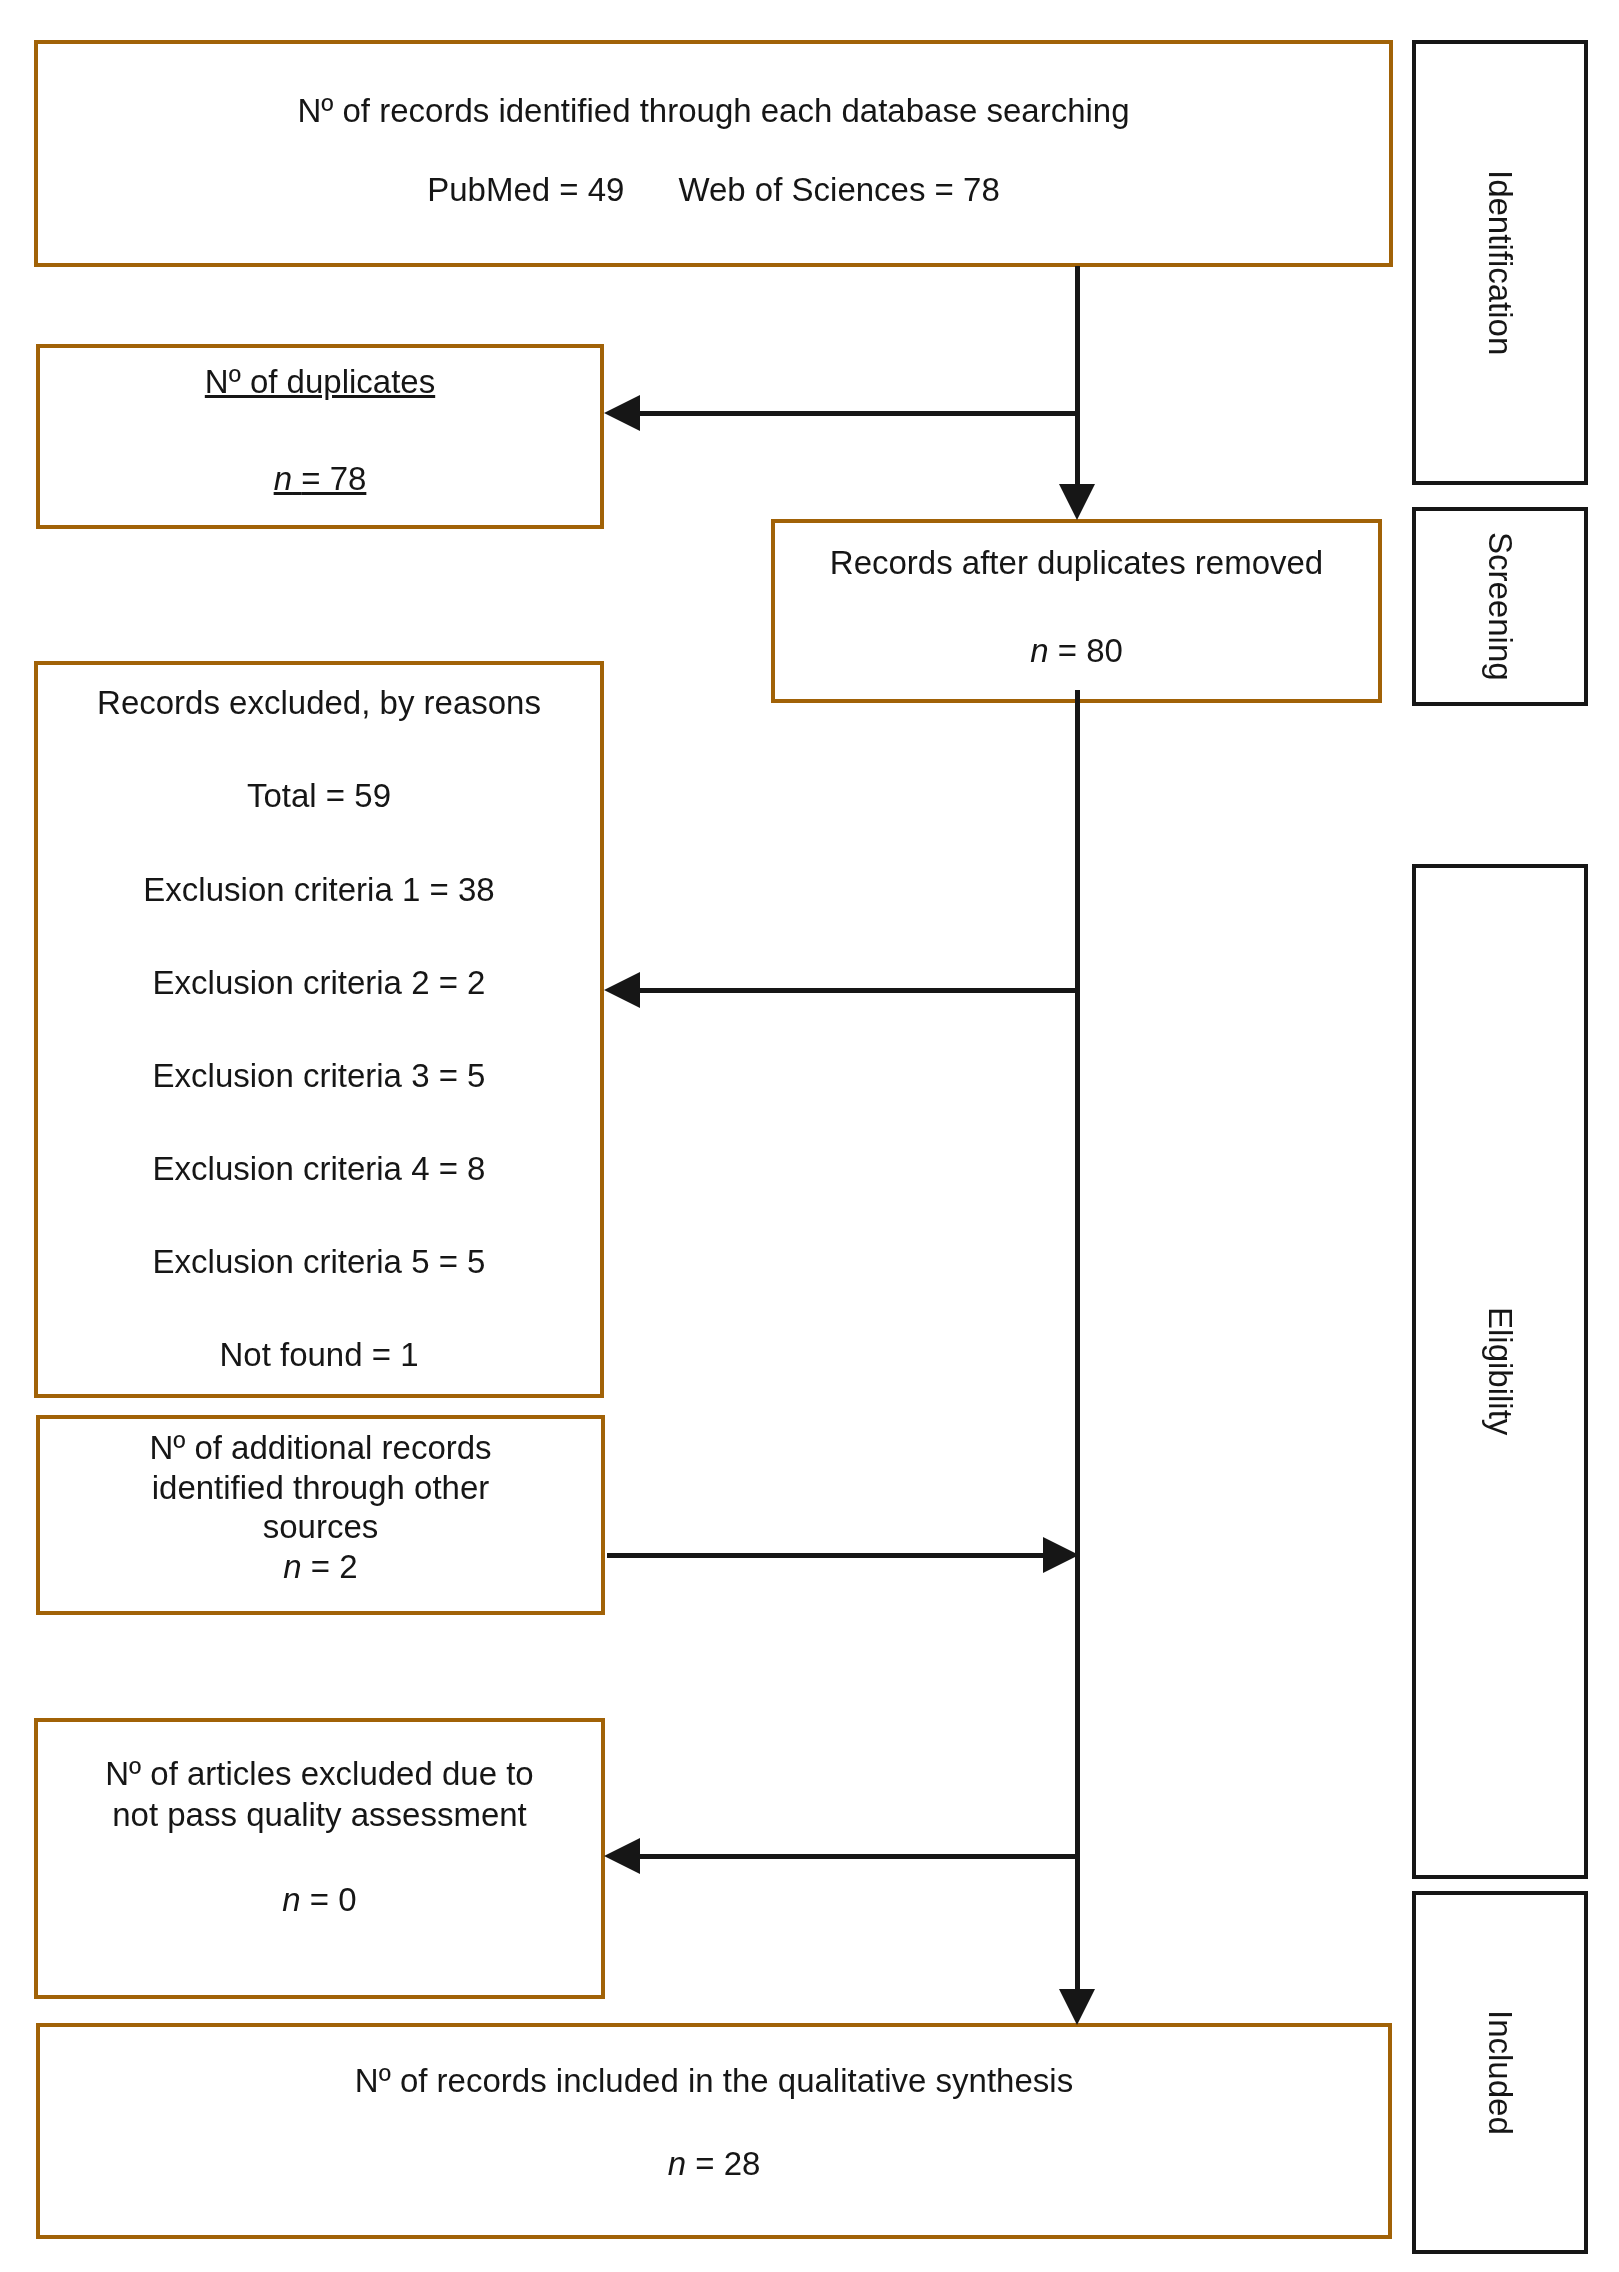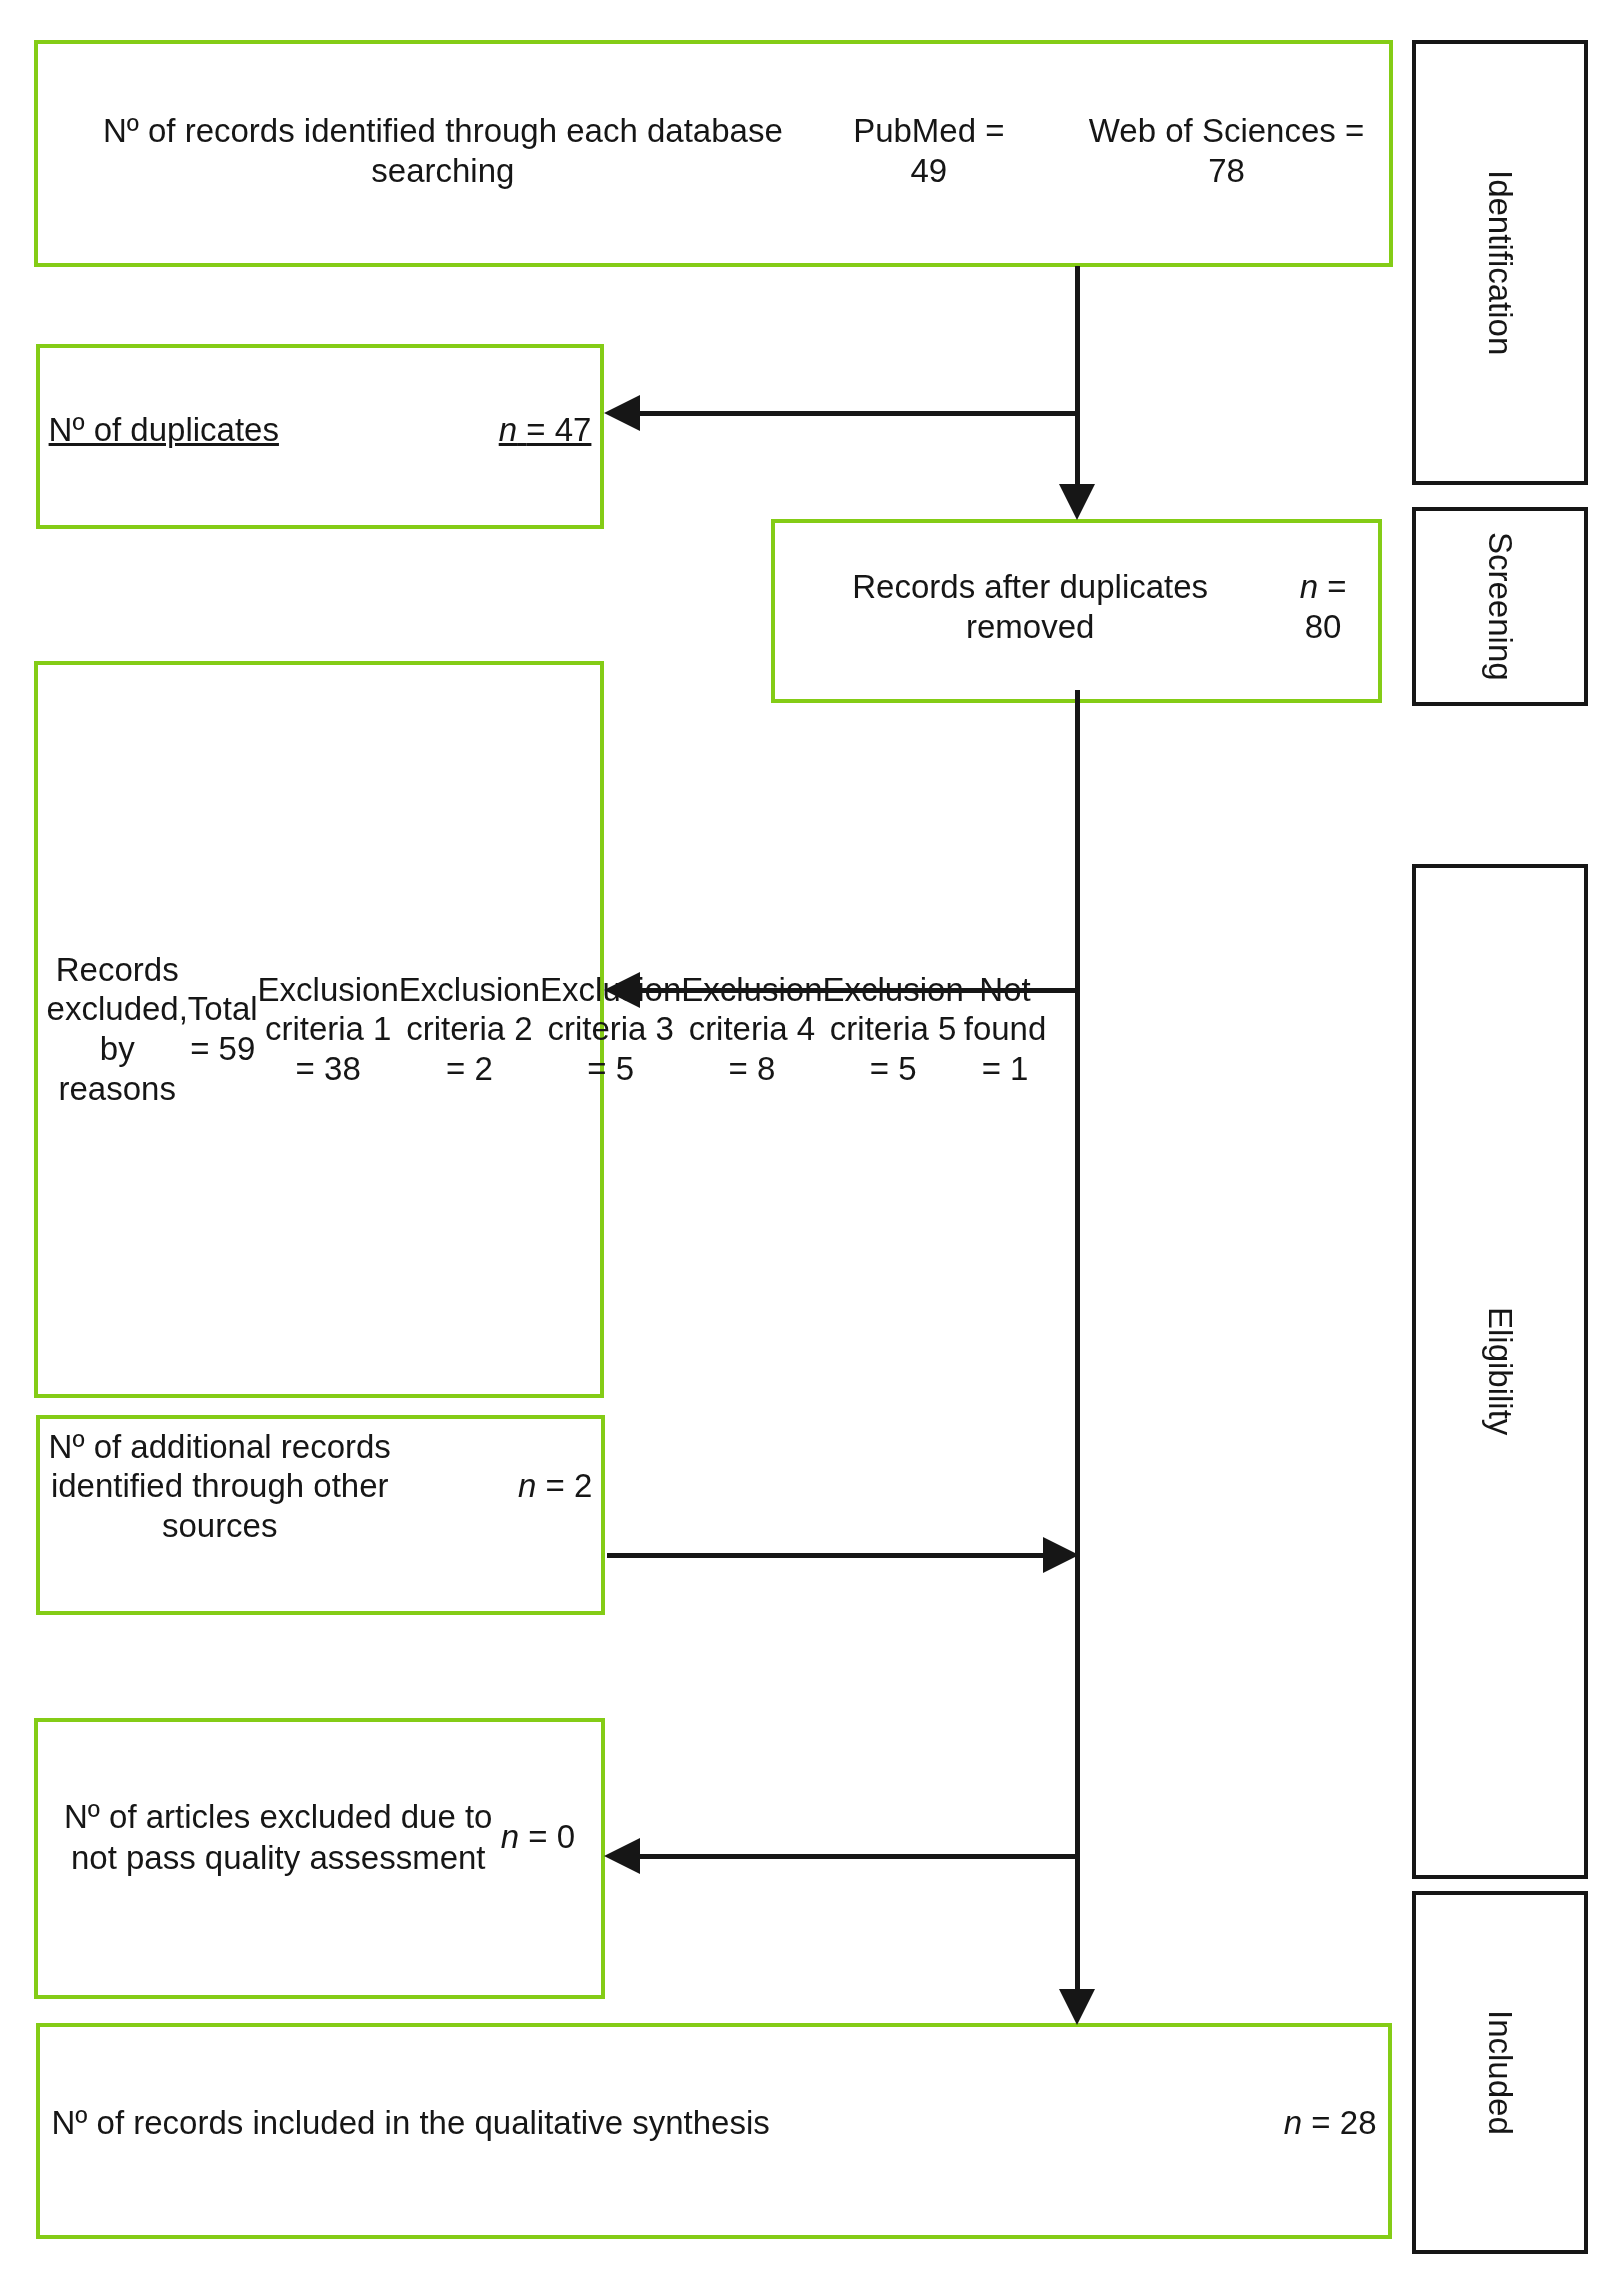--- a/index.html
+++ b/index.html
@@ -2,22 +2,22 @@
 <html style="font-size:9.2px"><head>
 <meta charset="utf-8">
 <style>
   html,body{margin:0;padding:0;background:#ffffff;}
   #canvas{
     position:relative;width:1620px;height:2273px;background:#ffffff;
     font-family:"Liberation Sans",sans-serif;color:#161616;
     font-size:33px;line-height:1.2;
   }
   .box{
-    position:absolute;box-sizing:border-box;border:4px solid #84cc16;background:#ffffff;
-    display:flex;flex-direction:row;align-items:center;justify-content:space-between;
+    position:absolute;box-sizing:border-box;border:4px solid #a16207;background:#ffffff;
+    display:flex;flex-direction:column;align-items:center;justify-content:space-between;
     text-align:center;
   }
   .stage{
     position:absolute;box-sizing:border-box;border:4px solid #161616;background:#ffffff;
     left:1412px;width:176px;display:flex;align-items:center;justify-content:center;
   }
   .vtext{writing-mode:vertical-rl;white-space:nowrap;}
   .nv i{font-style:italic;}
   .pair{display:flex;gap:54px;justify-content:center;align-items:baseline;}
   .hline,.vline{position:absolute;background:#161616;}
@@ -60,21 +60,21 @@
   <div class="box" id="box-identified">
     <div>Nº of records identified through each database searching</div>
     <div class="pair">
       <span>PubMed = 49</span>
       <span>Web of Sciences = 78</span>
     </div>
   </div>
 
   <div class="box" id="box-duplicates">
     <div>Nº of duplicates</div>
-    <div class="nv"><i>n</i> <span>= 47</span></div>
+    <div class="nv"><i>n</i> <span>= 78</span></div>
   </div>
 
   <div class="box" id="box-afterdup">
     <div>Records after duplicates removed</div>
     <div class="nv"><i>n</i> <span>= 80</span></div>
   </div>
 
   <div class="box" id="box-excluded">
     <div>Records excluded, by reasons</div>
     <div>Total = 59</div>

